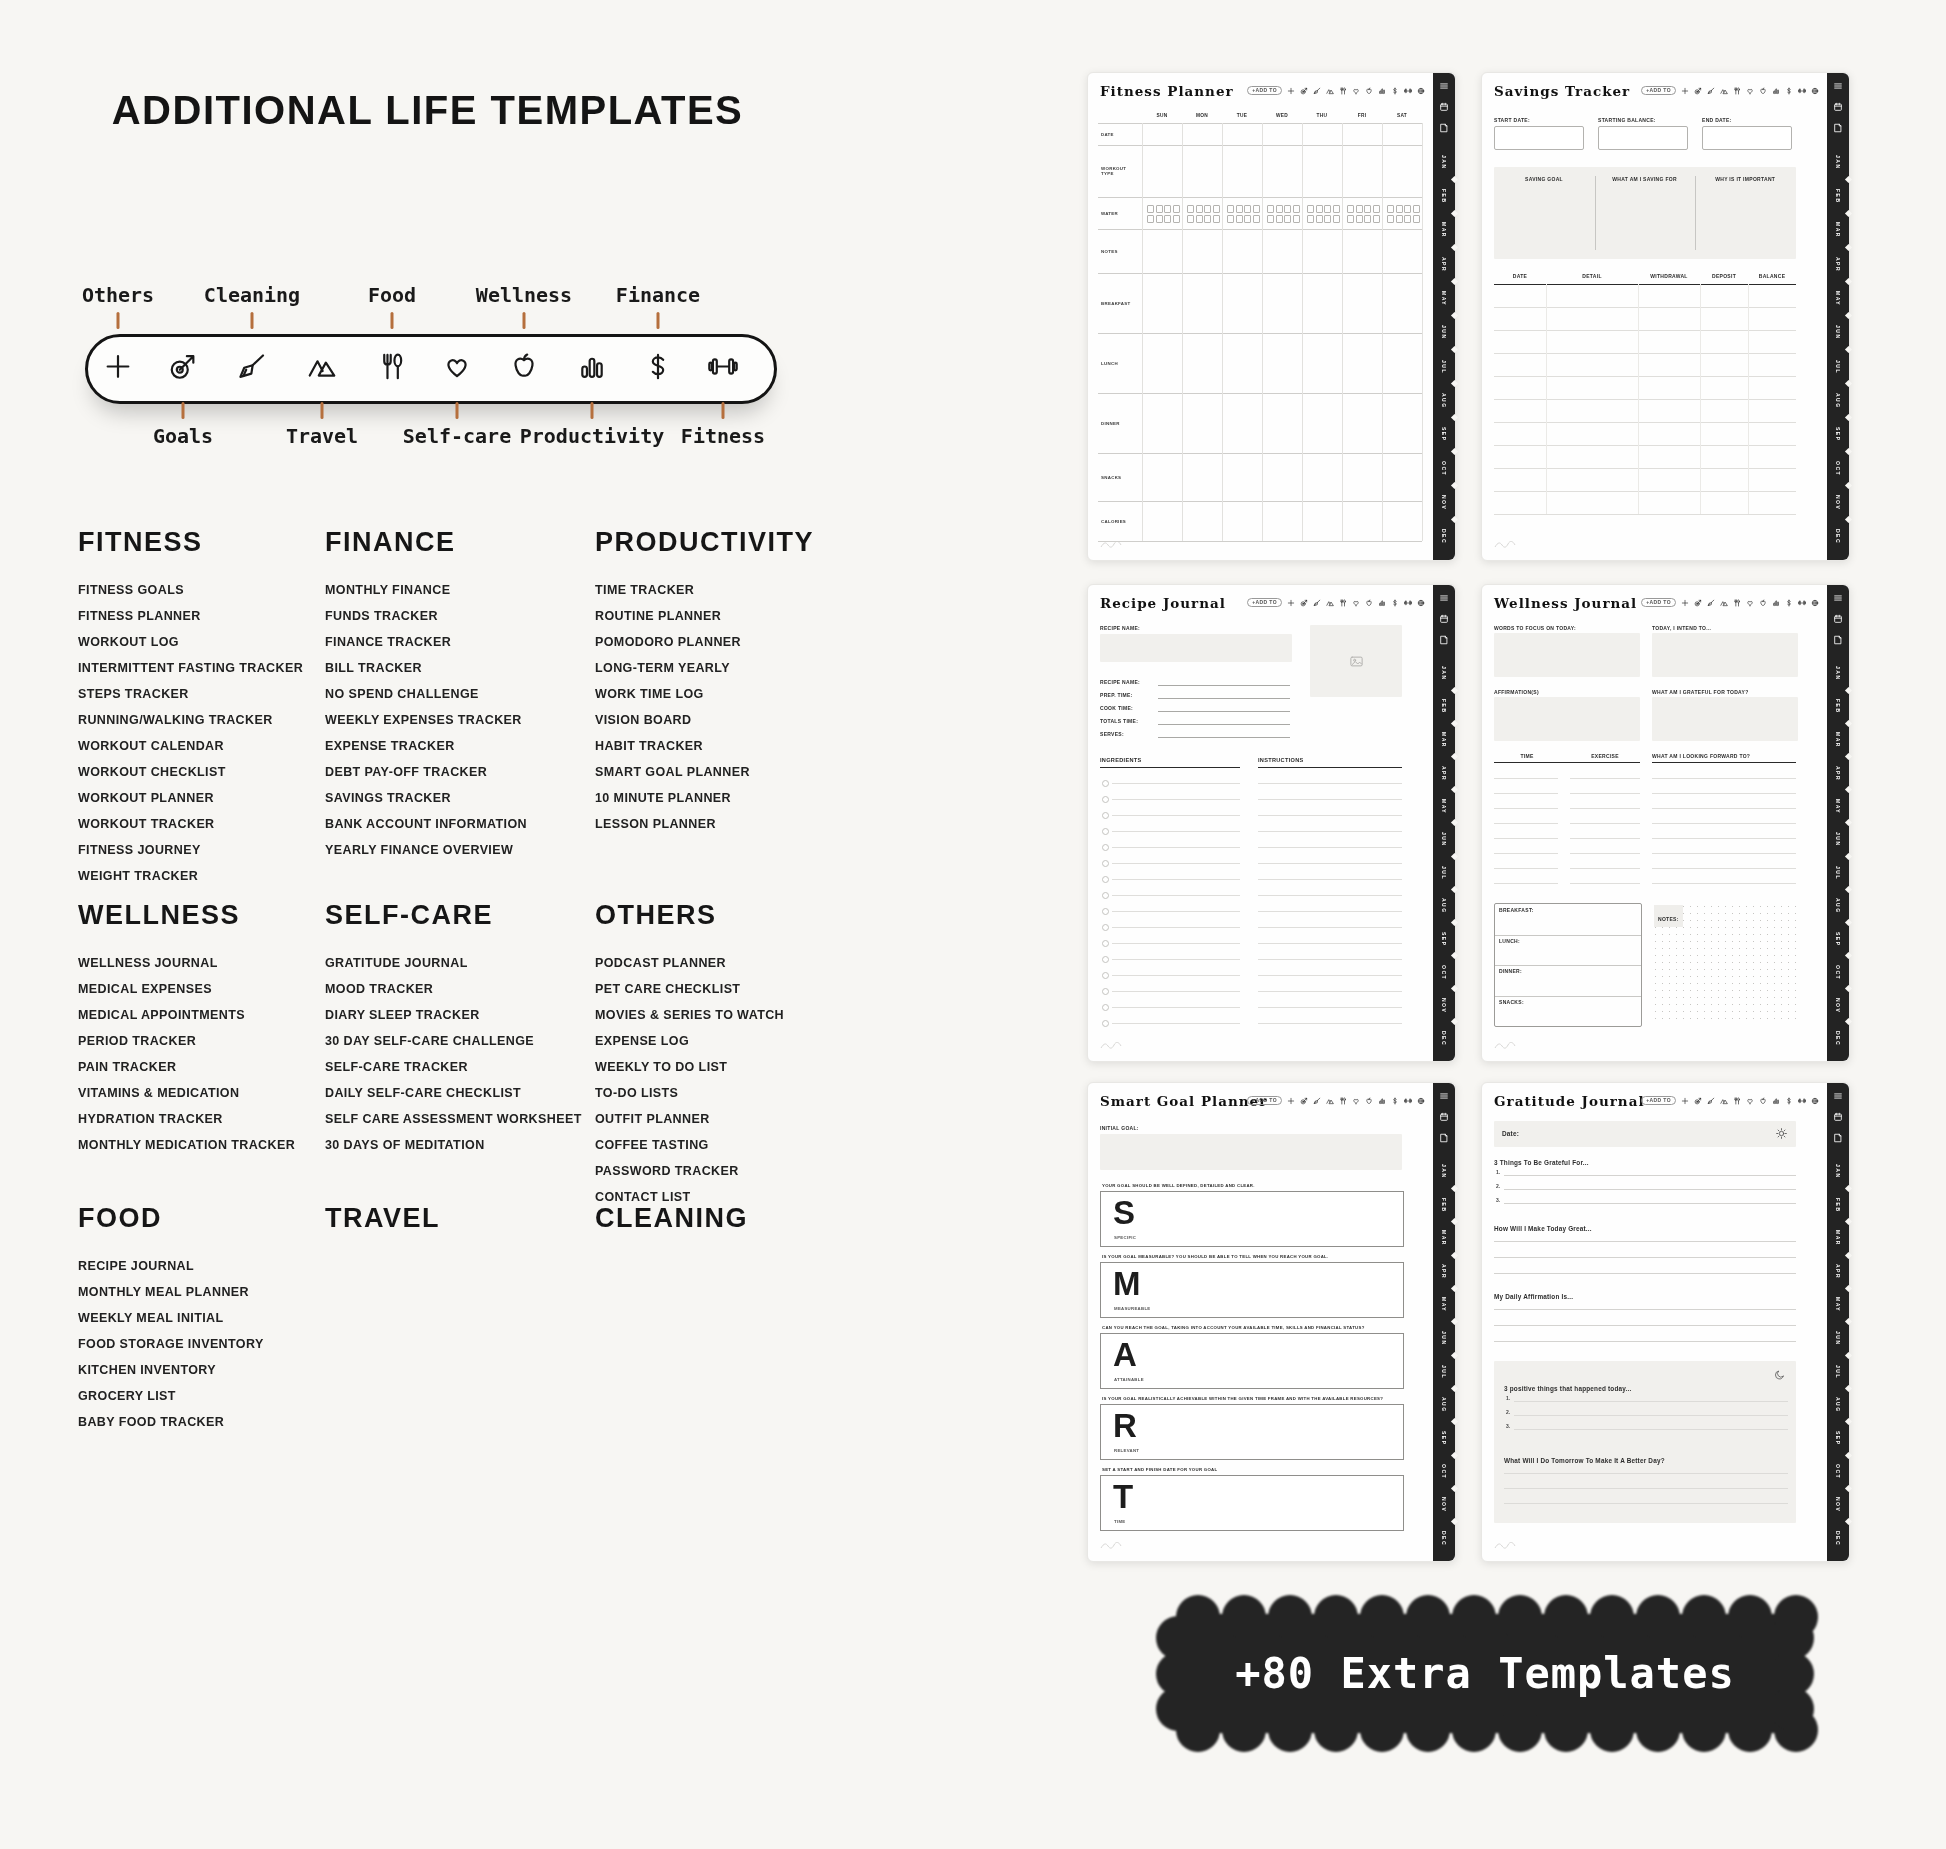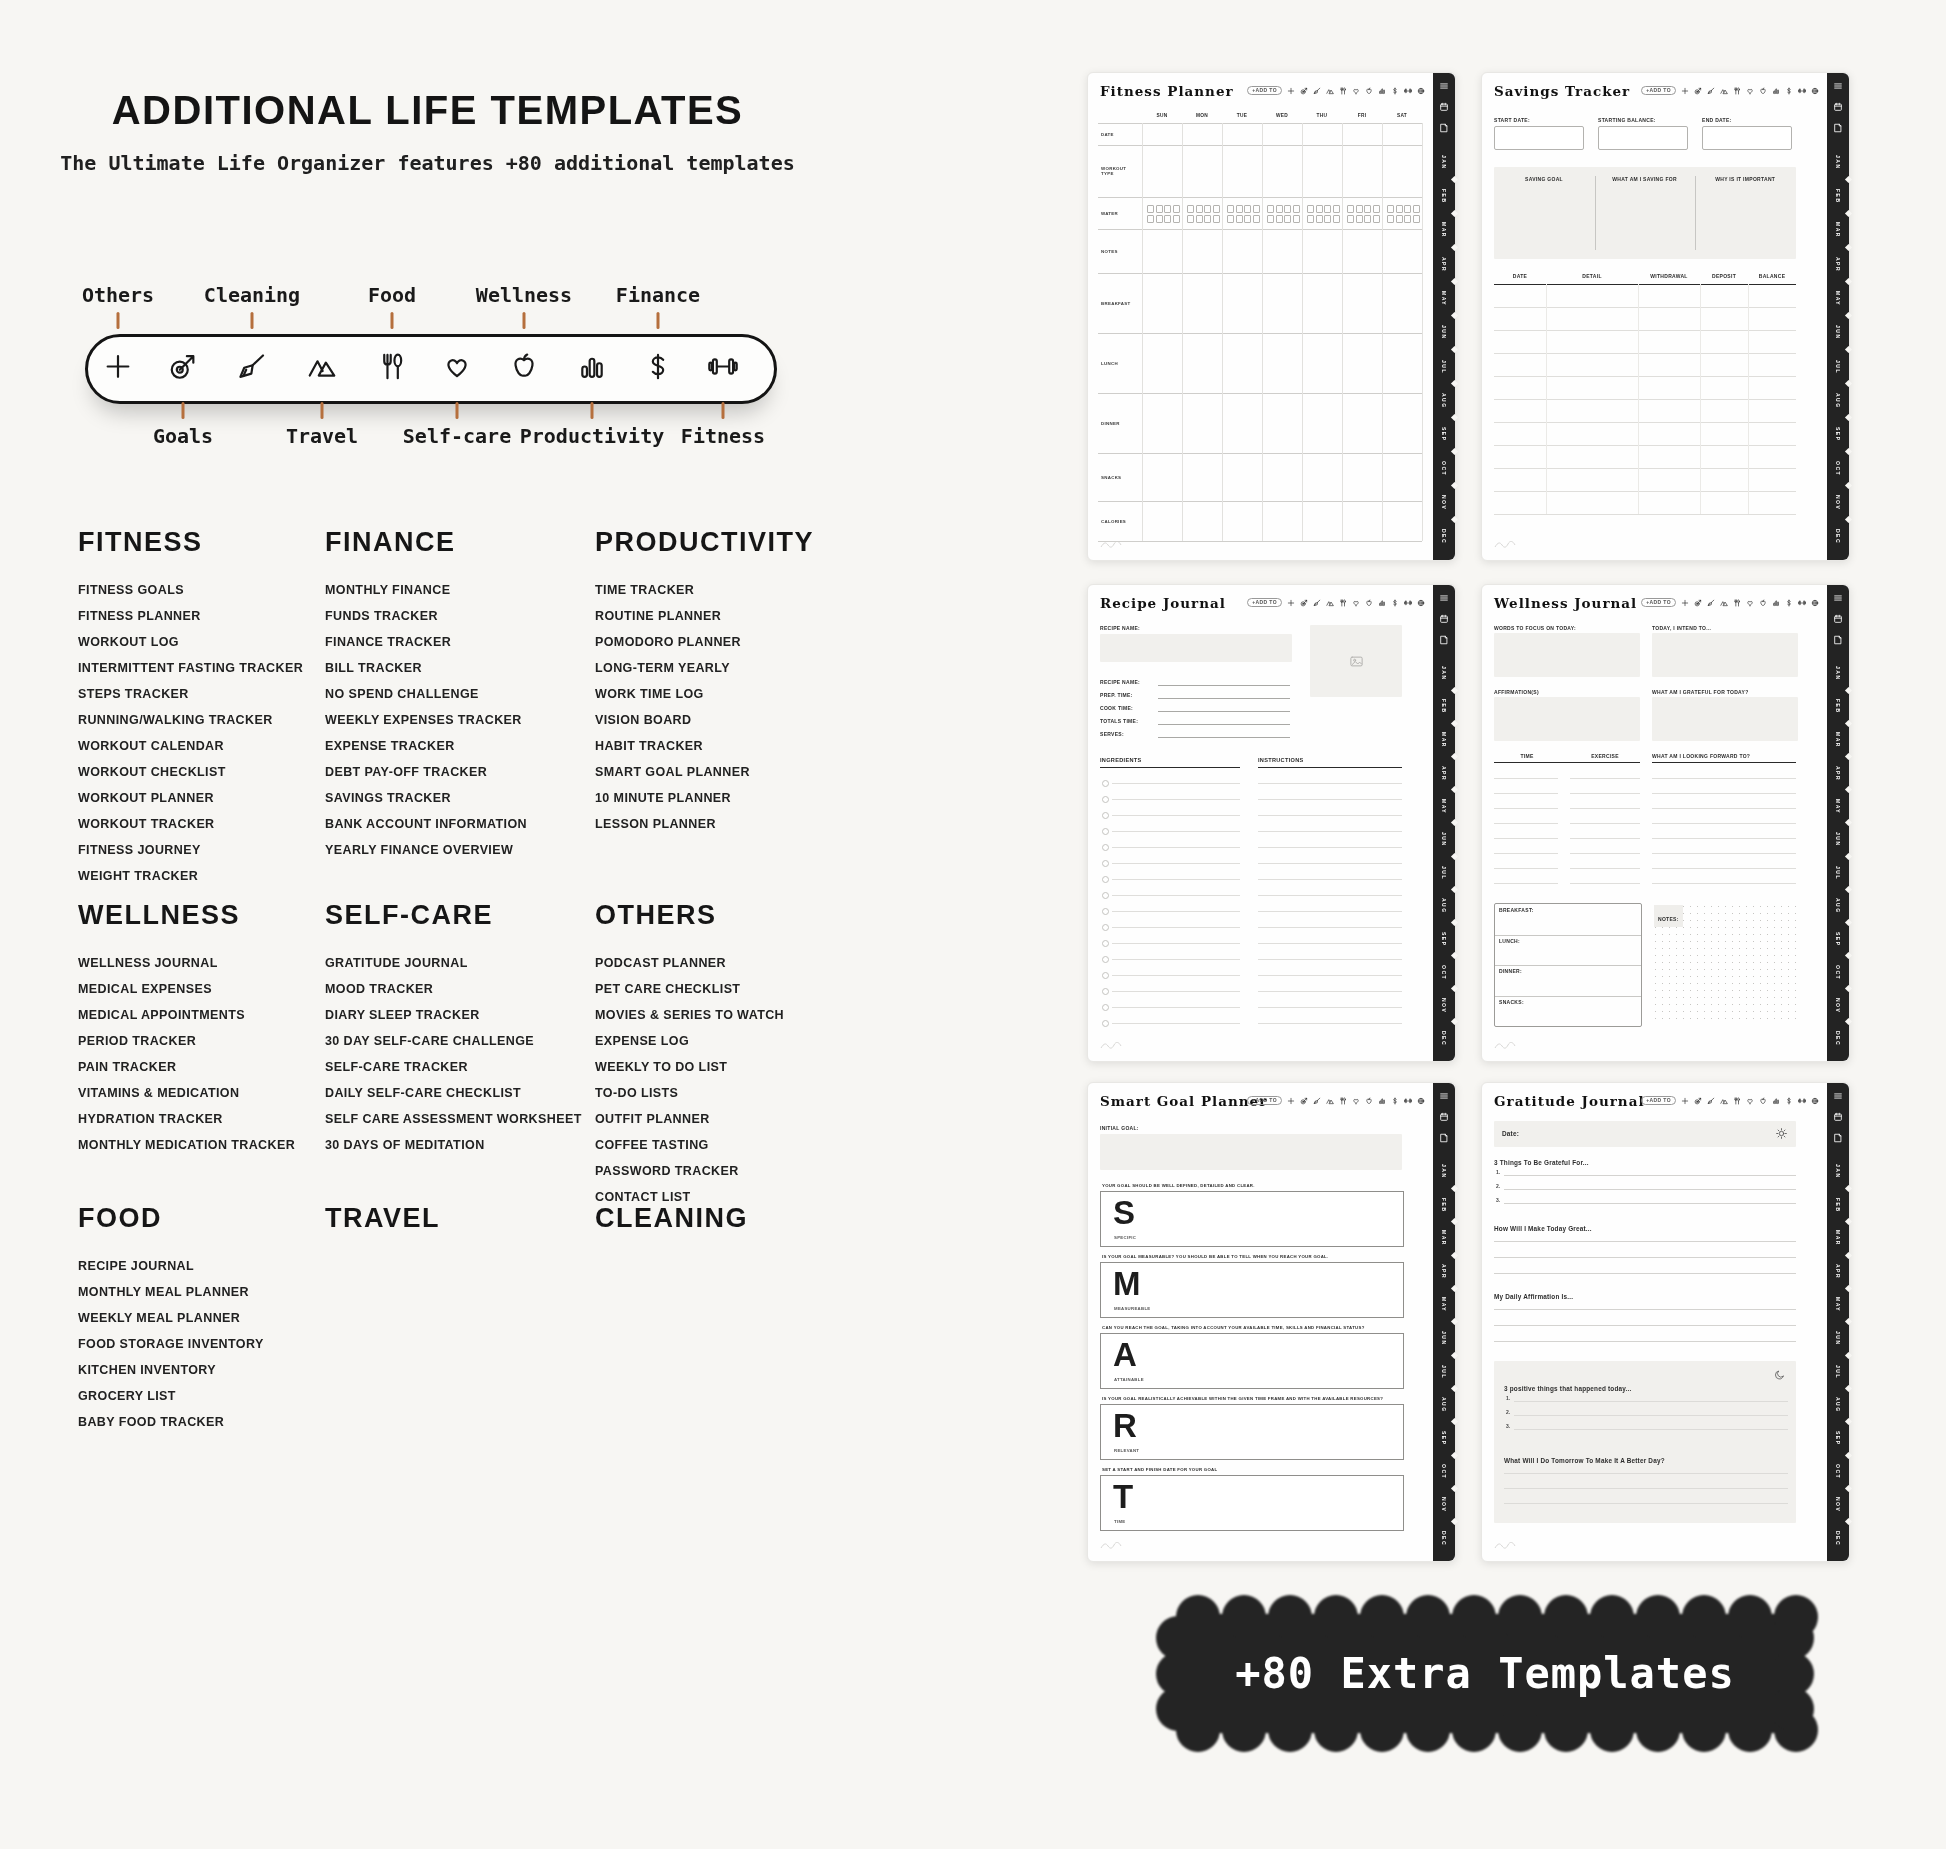--- a/index.html
+++ b/index.html
@@ -60,21 +60,20 @@
   .badge-text{position:absolute;inset:0;display:flex;align-items:center;justify-content:center;
               font-family:"DejaVu Sans Mono",monospace;font-size:42px;font-weight:700;
               letter-spacing:1px;color:#fff;}
 </style>
 </head>
 <body>
 
 <div class="canvas">
 
   <div class="hero-title">ADDITIONAL LIFE TEMPLATES</div>
-  <div class="hero-sub" style="top:151px;">The Ultimate Life Organizer features +80 additional templates</div>
 
   <div id="iconbar">
     <div class="pill"></div>
   <div class="cat-label" style="left: 118px; top: 283px;">Others</div>
       <div class="tick" style="left: 118px; top: 312px; background: rgb(181, 111, 61);"></div>
       <div class="cat-label" style="left: 252px; top: 283px;">Cleaning</div>
       <div class="tick" style="left: 252px; top: 312px; background: rgb(181, 111, 61);"></div>
       <div class="cat-label" style="left: 392px; top: 283px;">Food</div>
       <div class="tick" style="left: 392px; top: 312px; background: rgb(181, 111, 61);"></div>
       <div class="cat-label" style="left: 524px; top: 283px;">Wellness</div>
@@ -225,21 +224,21 @@
           <div class="cat-item">COFFEE TASTING</div>
           <div class="cat-item">PASSWORD TRACKER</div>
           <div class="cat-item">CONTACT LIST</div>
         </div>
       </div>
       <div class="cat-block" style="left: 78px; top: 1203px;">
         <h3>FOOD</h3>
         <div class="cat-items">
           <div class="cat-item">RECIPE JOURNAL</div>
           <div class="cat-item">MONTHLY MEAL PLANNER</div>
-          <div class="cat-item">WEEKLY MEAL PLANNER</div>
+          <div class="cat-item">WEEKLY MEAL INITIAL</div>
           <div class="cat-item">FOOD STORAGE INVENTORY</div>
           <div class="cat-item">KITCHEN INVENTORY</div>
           <div class="cat-item">GROCERY LIST</div>
           <div class="cat-item">BABY FOOD TRACKER</div>
         </div>
       </div>
       <div class="cat-block" style="left: 325px; top: 1203px;">
         <h3>TRAVEL</h3>
       </div>
       <div class="cat-block" style="left: 595px; top: 1203px;">

